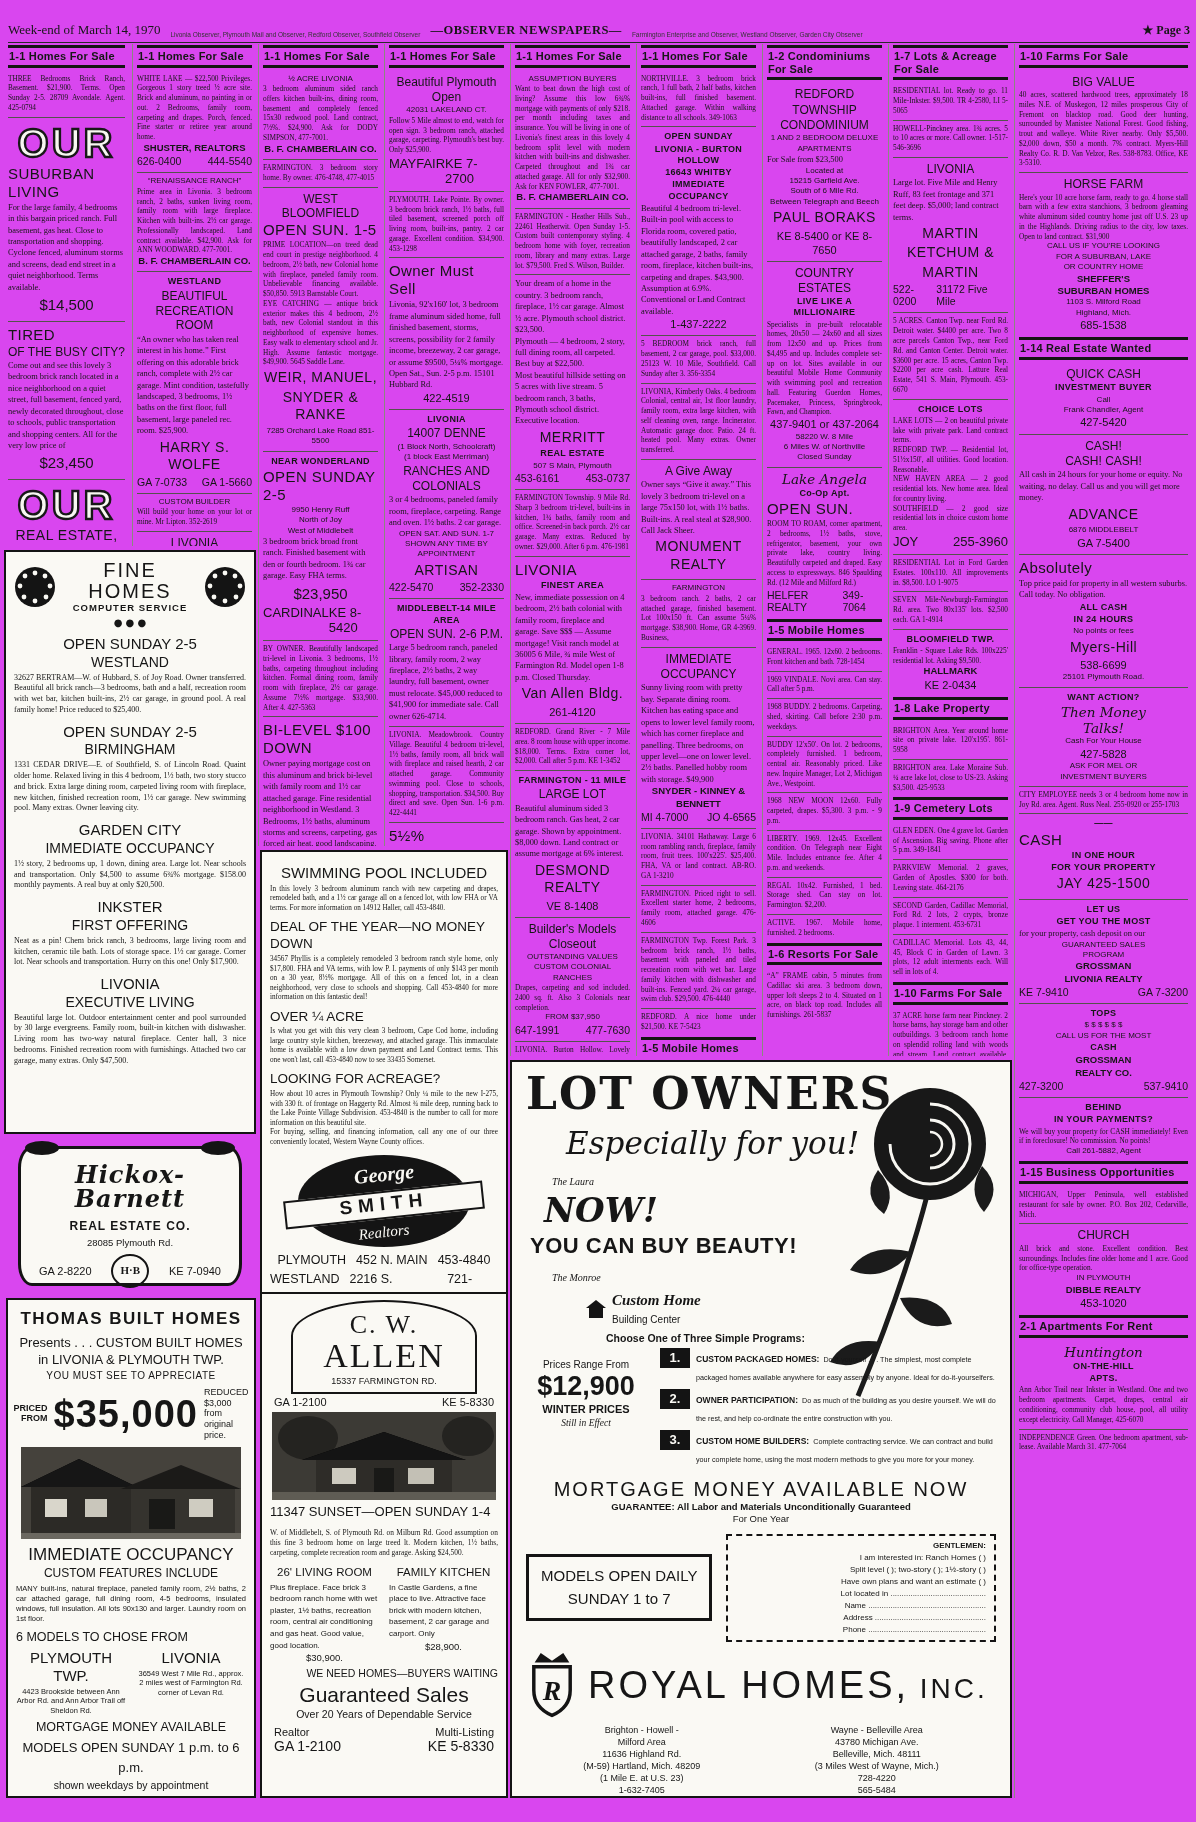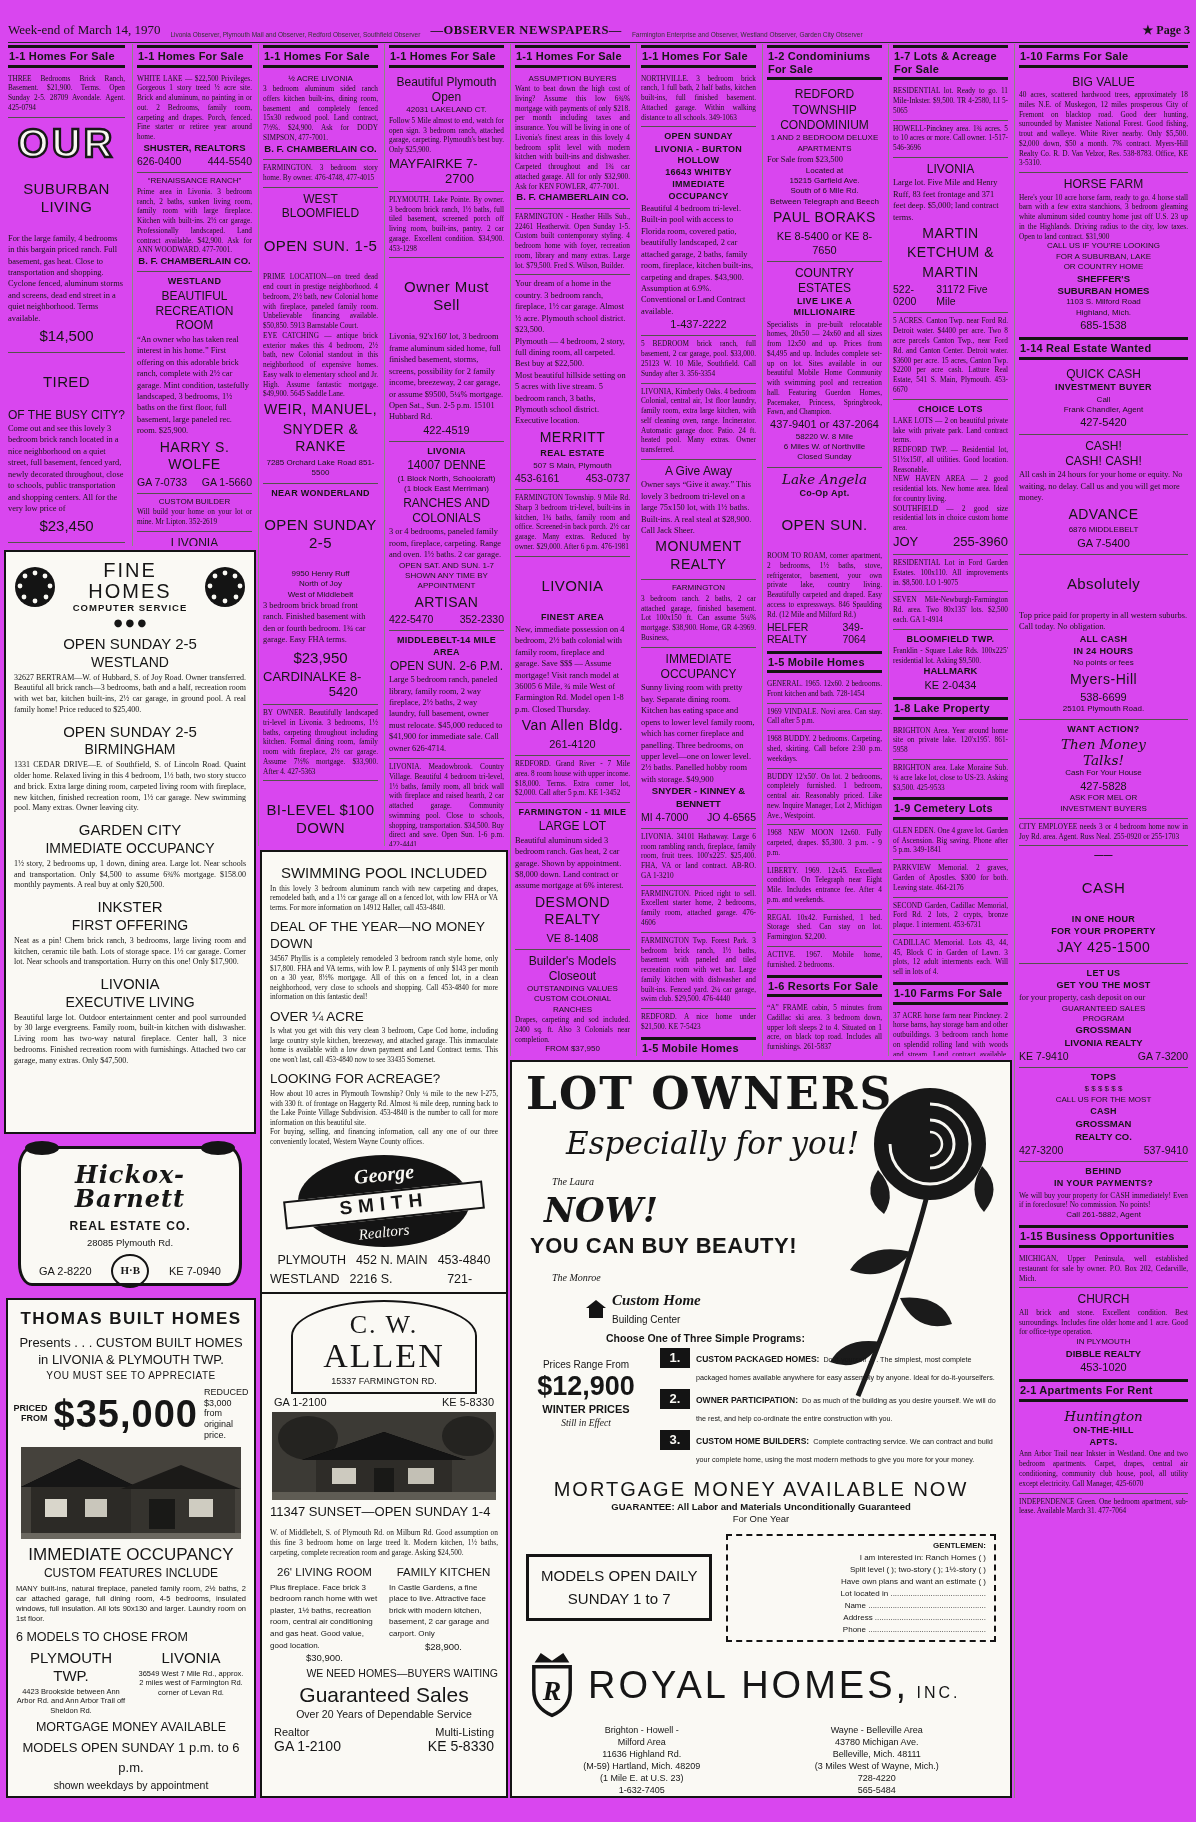--- a/index.html
+++ b/index.html
@@ -14,21 +14,21 @@
   .mh-page{font:bold 12px "Liberation Serif",serif;margin-left:auto;white-space:nowrap;}
   
   .col{position:absolute;overflow:hidden;padding:0 4px;box-sizing:border-box;}
   .vr{border-left:1px solid #8a8880;}
   .cat{border-top:3px solid #141414;border-bottom:3px solid #141414;font:bold 11px/1.15 "Liberation Sans",sans-serif;
        padding:2px 1px;margin:1px 0 3px 0;letter-spacing:.2px;}
   .ad{padding:3px 0 4px 0;}
   .ad + .ad{border-top:1px solid #55534d;}
   .t-sm{font:7.3px/1.34 "Liberation Serif",serif;text-align:justify;}
   .t-bd{font:8.4px/1.36 "Liberation Serif",serif;text-align:left;}
-  .t-h1{font:15px/1.2 "Liberation Sans",sans-serif;text-align:center;letter-spacing:.4px;margin:17px 0;}
+  .t-h1{font:15px/1.2 "Liberation Sans",sans-serif;letter-spacing:.4px;margin:1px 0;}
   .t-h2{font:12px/1.2 "Liberation Sans",sans-serif;text-align:center;margin:1px 0;}
   .t-h3{font:bold 9px/1.25 "Liberation Sans",sans-serif;text-align:center;letter-spacing:.3px;margin:1px 0;}
   .t-hs{font:8px/1.3 "Liberation Sans",sans-serif;text-align:center;}
   .t-pr{font:15px/1.3 "Liberation Sans",sans-serif;text-align:center;margin:2px 0;}
   .t-sig{font:14px/1.25 "Liberation Sans",sans-serif;text-align:center;letter-spacing:.5px;margin:2px 0;}
   .t-sigsm{font:bold 9.5px/1.3 "Liberation Sans",sans-serif;text-align:center;}
   .t-tel{font:11px/1.3 "Liberation Sans",sans-serif;text-align:center;}
   .t-scr{font:italic 13.5px/1.2 "DejaVu Serif",serif;text-align:center;}
   .t-logo{font:bold 40px/1 "Liberation Sans",sans-serif;text-align:center;letter-spacing:3px;
           color:#f8f7f2;-webkit-text-stroke:2.4px #181818;margin:2px 0;}
@@ -136,21 +136,21 @@
   .ro-pt{font:7.2px/1.25 "Liberation Sans",sans-serif;margin-top:32px;}
   .ro-mort{font:20px/1.2 "Liberation Sans",sans-serif;text-align:center;letter-spacing:2px;margin-top:6px;position:relative;z-index:1;}
   .ro-guar{font:bold 9.5px/1.35 "Liberation Sans",sans-serif;text-align:center;}
   .ro-guar2{font:9.5px/1.3 "Liberation Sans",sans-serif;text-align:center;}
   .ro-row{display:flex;gap:14px;align-items:center;margin-top:8px;position:relative;z-index:1;}
   .ro-models{border:3px solid #141414;padding:8px 12px;text-align:center;font:15px/1.5 "Liberation Sans",sans-serif;}
   .ro-coupon{flex:1;border:2px dashed #141414;padding:4px 8px;font:8px/1.5 "Liberation Sans",sans-serif;text-align:right;}
   .ro-coupon .sal{font-weight:bold;}
   .ro-brand{display:flex;align-items:center;gap:10px;margin-top:8px;position:relative;z-index:1;}
   .ro-bt{font:38px/1 "Liberation Sans",sans-serif;letter-spacing:3px;white-space:nowrap;}
-  .ro-bt .inc{font-size:16px;margin-top:16px;}
+  .ro-bt .inc{font-size:28px;margin-top:16px;}
   .ro-offices{display:flex;justify-content:space-around;margin-top:4px;font:9px/1.35 "Liberation Sans",sans-serif;
               text-align:center;white-space:pre-line;position:relative;z-index:1;}
 </style>
 </head>
 <body>
 
 <div id="page">
 
   <div id="masthead">
     <span class="mh-date">Week-end of March 14, 1970</span>

